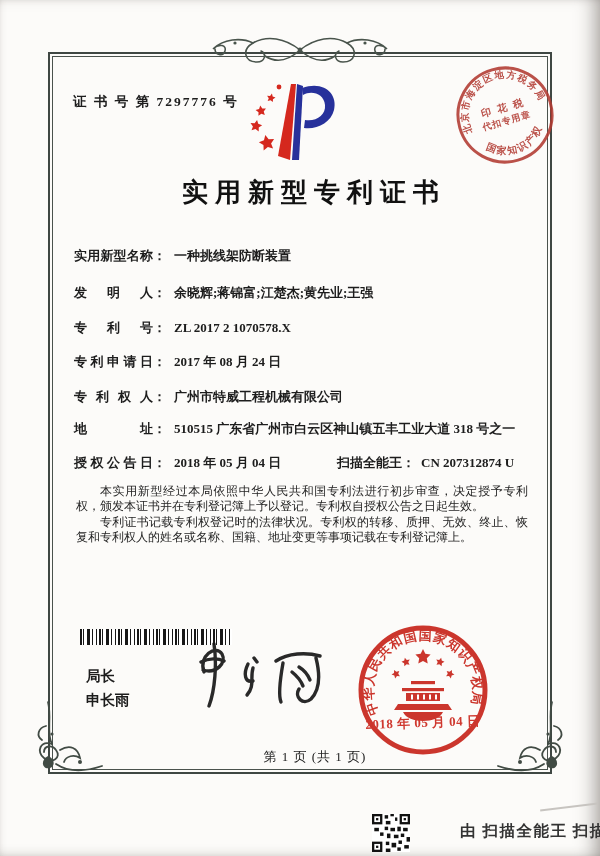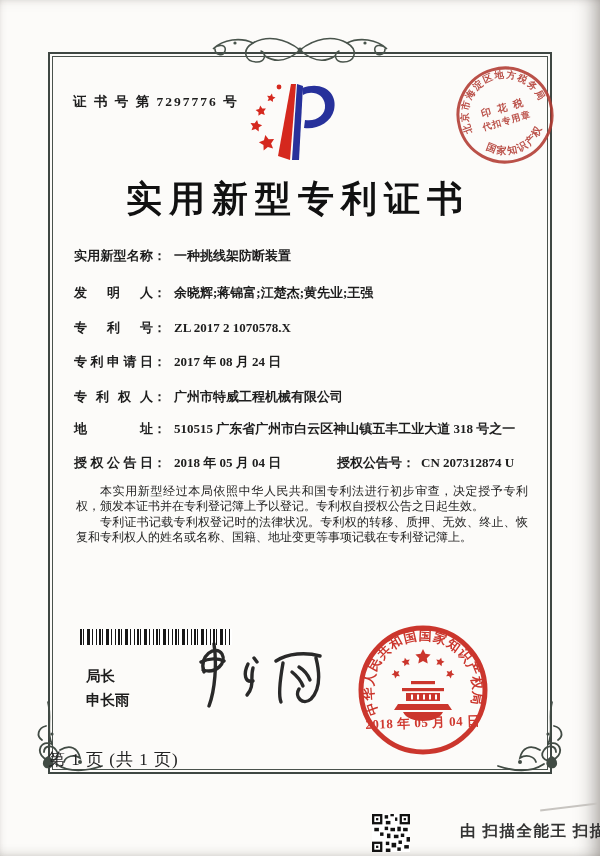--- a/index.html
+++ b/index.html
@@ -18,37 +18,37 @@
   }
   .frame{position:absolute;left:48px;top:52px;width:500px;height:718px;border:2px solid #3f4743;}
   .frame-inner{position:absolute;left:2px;top:2px;right:2px;bottom:2px;border:1px solid #4a524d;}
   .ornament-top{position:absolute;left:205px;top:33px;}
   .orn-bl{position:absolute;left:28px;top:700px;}
   .orn-br{position:absolute;left:494px;top:700px;transform:scaleX(-1);}
   .cert-no{position:absolute;left:73px;top:93px;font-size:13.5px;font-weight:bold;letter-spacing:2px;}
   .logo{position:absolute;left:246px;top:80px;}
   .tax-stamp{position:absolute;left:450px;top:60px;overflow:visible;}
   .title{position:absolute;left:48px;top:175px;width:500px;margin:0;text-align:center;
-         font-size:36px;font-weight:bold;letter-spacing:7px;color:#111;}
+         font-size:26px;font-weight:bold;letter-spacing:7px;color:#111;padding-left:16px;}
   .row{position:absolute;left:74px;font-size:13px;font-weight:bold;line-height:16px;white-space:nowrap;}
   .row .lbl{display:inline-block;width:79px;text-align:justify;text-align-last:justify;vertical-align:top;}
   .row .colon{display:inline-block;vertical-align:top;}
   .row .val{display:inline-block;margin-left:8px;vertical-align:top;}
   .row .val.wrap{white-space:normal;max-width:348px;}
   .row .grant{position:absolute;left:263px;top:0;white-space:nowrap;}
   .paras{position:absolute;left:76px;top:484px;width:452px;}
   .paras p{margin:0;font-size:12px;line-height:15.4px;text-indent:24px;text-align:justify;
            font-weight:500;color:#242424;}
   .barcode{position:absolute;left:80px;top:629px;width:152px;height:16px;
     background:repeating-linear-gradient(90deg,#171717 0 2px,#fff 2px 3px,#171717 3px 4px,#fff 4px 7px,
                #171717 7px 10px,#fff 10px 12px,#171717 12px 13px,#fff 13px 16px,#171717 16px 17px,#fff 17px 19px);}
   .director{position:absolute;left:86px;top:664px;font-size:14.5px;font-weight:bold;line-height:24px;}
   .signature{position:absolute;left:190px;top:638px;}
   .seal{position:absolute;left:348px;top:624px;overflow:visible;}
-  .page-info{position:absolute;left:48px;top:748px;width:500px;text-align:left;font-size:17px;
+  .page-info{position:absolute;left:65px;top:748px;width:500px;text-align:center;font-size:13px;
              letter-spacing:1px;color:#222;}
   .footer{position:absolute;left:0;top:812px;width:600px;height:44px;}
   .qr{position:absolute;left:372px;top:2px;}
   .scan-note{position:absolute;left:420px;top:9px;font-size:15.5px;color:#333;letter-spacing:1.5px;
              font-weight:bold;white-space:nowrap;padding-left:40px;}
   .paper-edge{position:absolute;left:540px;top:806px;width:58px;height:2px;background:#c7c4c0;
               transform:rotate(-7deg);}
   svg text{font-family:"Liberation Serif","DejaVu Serif",serif;}
 </style>
 </head>
@@ -157,21 +157,21 @@
   </div>
   <div class="row" style="top:389px">
     <span class="lbl">专利权人</span><span class="colon">：</span><span class="val">广州市特威工程机械有限公司</span>
   </div>
   <div class="row" style="top:421px">
     <span class="lbl">地址</span><span class="colon">：</span><span class="val wrap">510515 广东省广州市白云区神山镇五丰工业大道 318 号之一</span>
   </div>
   <div class="row" style="top:455px">
     <span class="lbl">授权公告日</span><span class="colon">：</span><span class="val">2018 年 05 月 04 日</span>
     <span class="grant">
-      <span>授权公告号</span><span>：</span><span style="margin-left:6px">CN 207312874 U</span>
+      <span>扫描全能王</span><span>：</span><span style="margin-left:6px">CN 207312874 U</span>
     </span>
   </div>
 
   <div class="paras">
     <p>本实用新型经过本局依照中华人民共和国专利法进行初步审查，决定授予专利权，颁发本证书并在专利登记簿上予以登记。专利权自授权公告之日起生效。</p>
     <p>专利证书记载专利权登记时的法律状况。专利权的转移、质押、无效、终止、恢复和专利权人的姓名或名称、国籍、地址变更等事项记载在专利登记簿上。</p>
   </div>
 
   <div class="barcode"></div>
 

